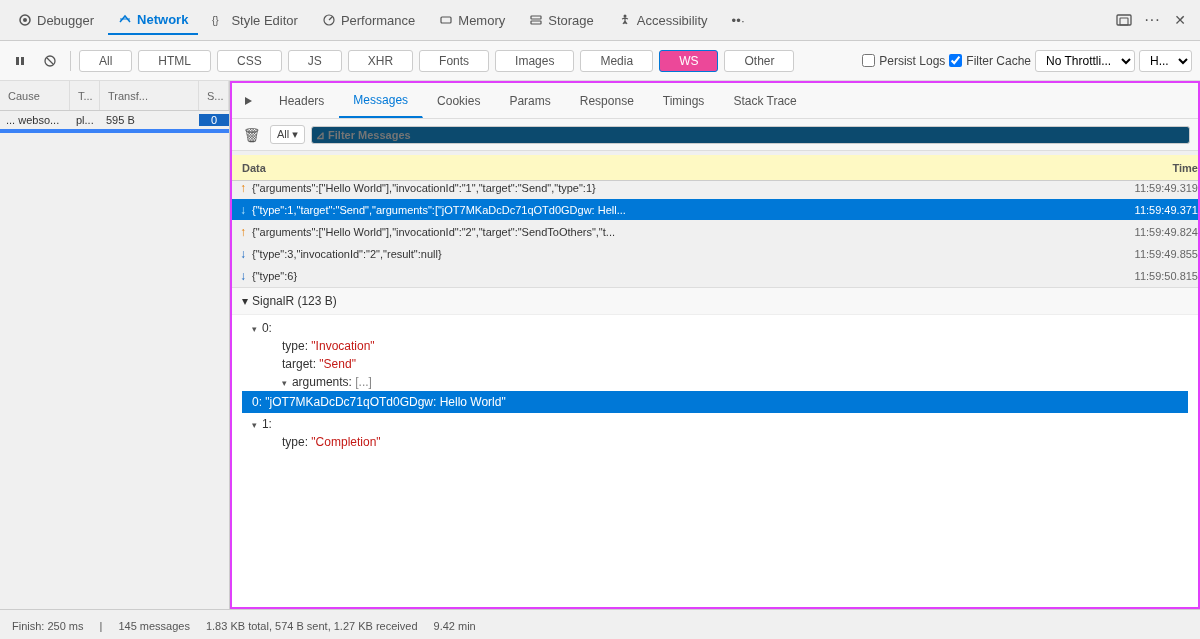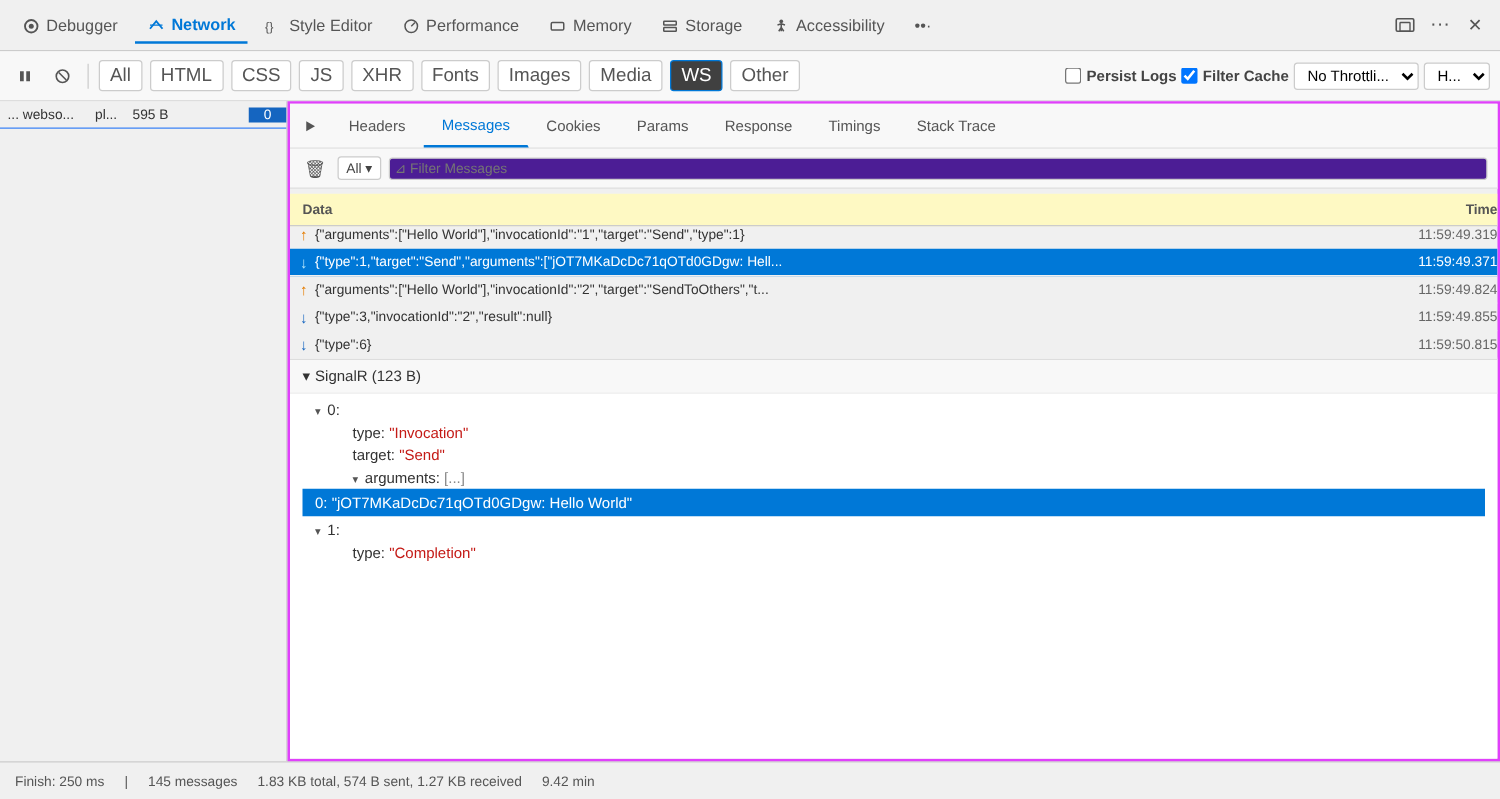--- a/index.html
+++ b/index.html
@@ -4,59 +4,59 @@
   <style>
     * { box-sizing: border-box; margin: 0; padding: 0; }
     body { font-family: -apple-system, BlinkMacSystemFont, 'Segoe UI', sans-serif; font-size: 12px; background: #f0f0f0; color: #333; overflow: hidden; width: 1200px; height: 639px; }
 
     
     .top-toolbar {
       display: flex; align-items: center; height: 41px; background: #f0f0f0;
       border-bottom: 1px solid #ccc; padding: 0 8px; gap: 4px;
     }
     .toolbar-item {
-      display: flex; align-items: flex-end; gap: 5px; padding: 6px 10px;
+      display: flex; align-items: flex-start; gap: 5px; padding: 6px 10px;
       border-radius: 4px; cursor: pointer; color: #555; font-size: 13px;
       white-space: nowrap;
     }
     .toolbar-item.active { color: #0078d7; border-bottom: 2px solid #0078d7; border-radius: 0; }
     .toolbar-more { margin-left: auto; display: flex; gap: 4px; }
 
     
     .filter-bar {
       display: flex; align-items: center; height: 40px; background: #f8f8f8;
       border-bottom: 1px solid #ddd; padding: 0 8px; gap: 6px;
     }
     .filter-btn {
-      padding: 3px 8px; border: 1px solid #ccc; border-radius: 3px; background: #fff;
-      cursor: pointer; font-size: 15px; color: #555;
-    }
-    .filter-btn.active { background: #404040; color: #fff; border-color: #0078d7; }
+      padding: 3px 19px; border: 1px solid #ccc; border-radius: 3px; background: #fff;
+      cursor: pointer; font-size: 12px; color: #555;
+    }
+    .filter-btn.active { background: #ec4899; color: #fff; border-color: #0078d7; }
     .filter-separator { width: 1px; height: 20px; background: #ccc; margin: 0 2px; }
     .filter-icon-btn {
       width: 24px; height: 24px; border: none; background: none; cursor: pointer;
       display: flex; align-items: center; justify-content: center; color: #555;
     }
     .filter-checkbox-group { display: flex; align-items: center; gap: 4px; margin-left: auto; }
-    .filter-checkbox-group label { font-size: 12px; color: #444; font-weight: bold; }
+    .filter-checkbox-group label { font-size: 12px; color: #444; }
     .throttle-select {
       padding: 2px 6px; font-size: 12px; border: 1px solid #ccc; border-radius: 3px; background: #fff;
     }
 
     
     .main-layout { display: flex; height: calc(639px - 41px - 40px - 30px); }
 
     
     .left-panel { width: 230px; border-right: 1px solid #ccc; display: flex; flex-direction: column; }
     .left-header { display: flex; height: 30px; background: #f0f0f0; border-bottom: 1px solid #ccc; }
     .left-header-cell {
       padding: 0 8px; display: flex; align-items: center; font-size: 11px;
       color: #666; border-right: 1px solid #ddd;
     }
-    .left-row { display: flex; height: 22px; align-items: center; border-bottom: 1px solid #3b82f6; }
+    .left-row { display: flex; height: 22px; align-items: center; border-bottom: 4px solid #3b82f6; }
     .left-cell { padding: 0 6px; font-size: 11px; overflow: hidden; text-overflow: ellipsis; white-space: nowrap; }
 
     
     .right-panel { flex: 1; display: flex; flex-direction: column; border: 2px solid #e040fb; }
 
     
     .sub-tabs { display: flex; height: 36px; background: #f8f8f8; border-bottom: 1px solid #ddd; align-items: flex-end; }
     .sub-tab {
       padding: 0 14px; height: 100%; display: flex; align-items: center; cursor: pointer;
       font-size: 12px; color: #555; border-right: 1px solid transparent;
@@ -67,21 +67,21 @@
     .messages-toolbar {
       display: flex; align-items: center; height: 32px; background: #f8f8f8;
       border-bottom: 1px solid #ddd; padding: 0 8px; gap: 6px;
     }
     .msg-btn {
       padding: 2px 6px; font-size: 11px; border: 1px solid #ccc; border-radius: 3px;
       background: #fff; cursor: pointer; color: #444;
     }
     .msg-filter-input {
       flex: 1; padding: 2px 4px; font-size: 11px; border: 1px solid #ccc;
-      border-radius: 3px; background: #4c1d95; color: #999;
+      border-radius: 3px; background: #0c4a6e; color: #999; font-weight: bold;
     }
 
     
     .messages-table { flex: 1; overflow-y: auto; }
     .msg-table-header {
       display: flex; height: 26px; background: #fef9c3;
       border-bottom: 1px solid #ccc; align-items: center; position: sticky; top: 4px;
     }
     .msg-table-header-cell {
       padding: 0 10px; font-size: 11px; color: #555; font-weight: 600;
@@ -225,20 +225,26 @@
     </select>
     <select class="throttle-select">
       <option>H...</option>
     </select>
   </div>
 </div>
 
 <div class="main-layout">
 
   <div class="left-panel">
+    <div class="left-header">
+      <div class="left-header-cell" style="width:70px">Cause</div>
+      <div class="left-header-cell" style="width:30px">T...</div>
+      <div class="left-header-cell" style="flex:1">Transf...</div>
+      <div class="left-header-cell" style="width:30px">S...</div>
+    </div>
     <div class="left-row">
       <div class="left-cell" style="width:70px">... webso...</div>
       <div class="left-cell" style="width:30px">pl...</div>
       <div class="left-cell" style="flex:1">595 B</div>
       <div class="left-cell" style="width:30px;background:#1565c0;color:#fff;text-align:center;">0</div>
     </div>
   </div>
 
   <div class="right-panel">
 

